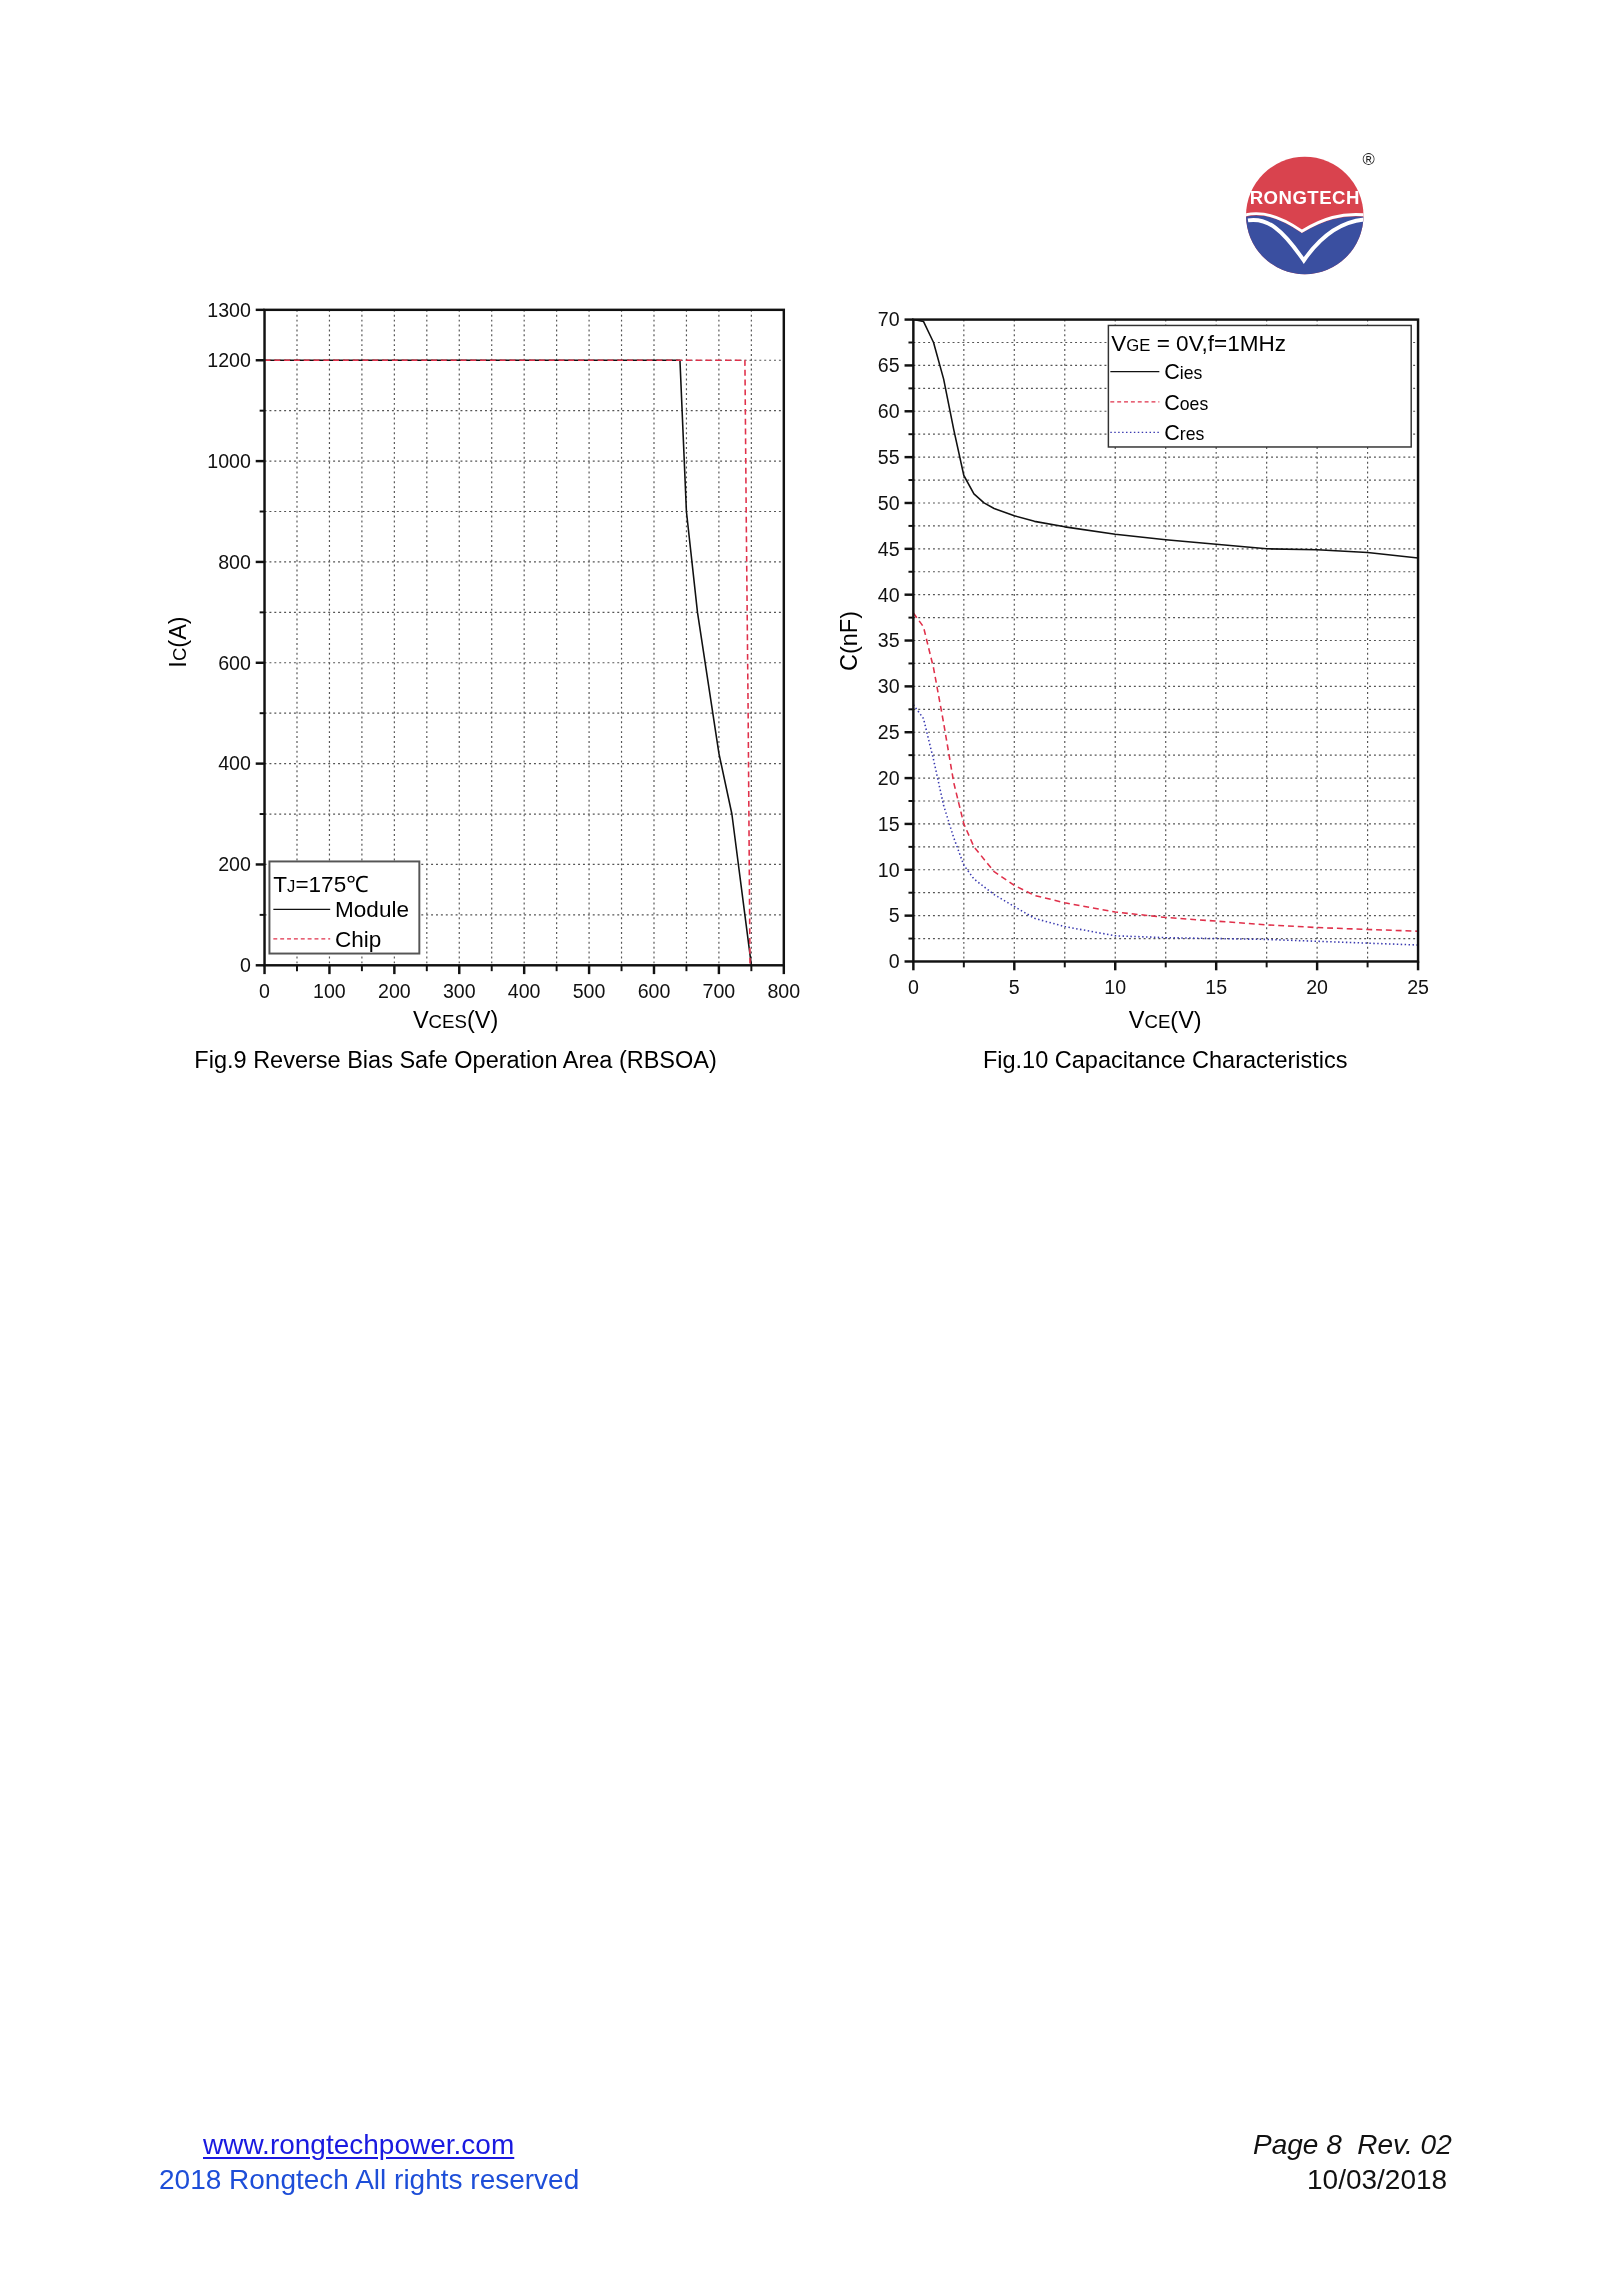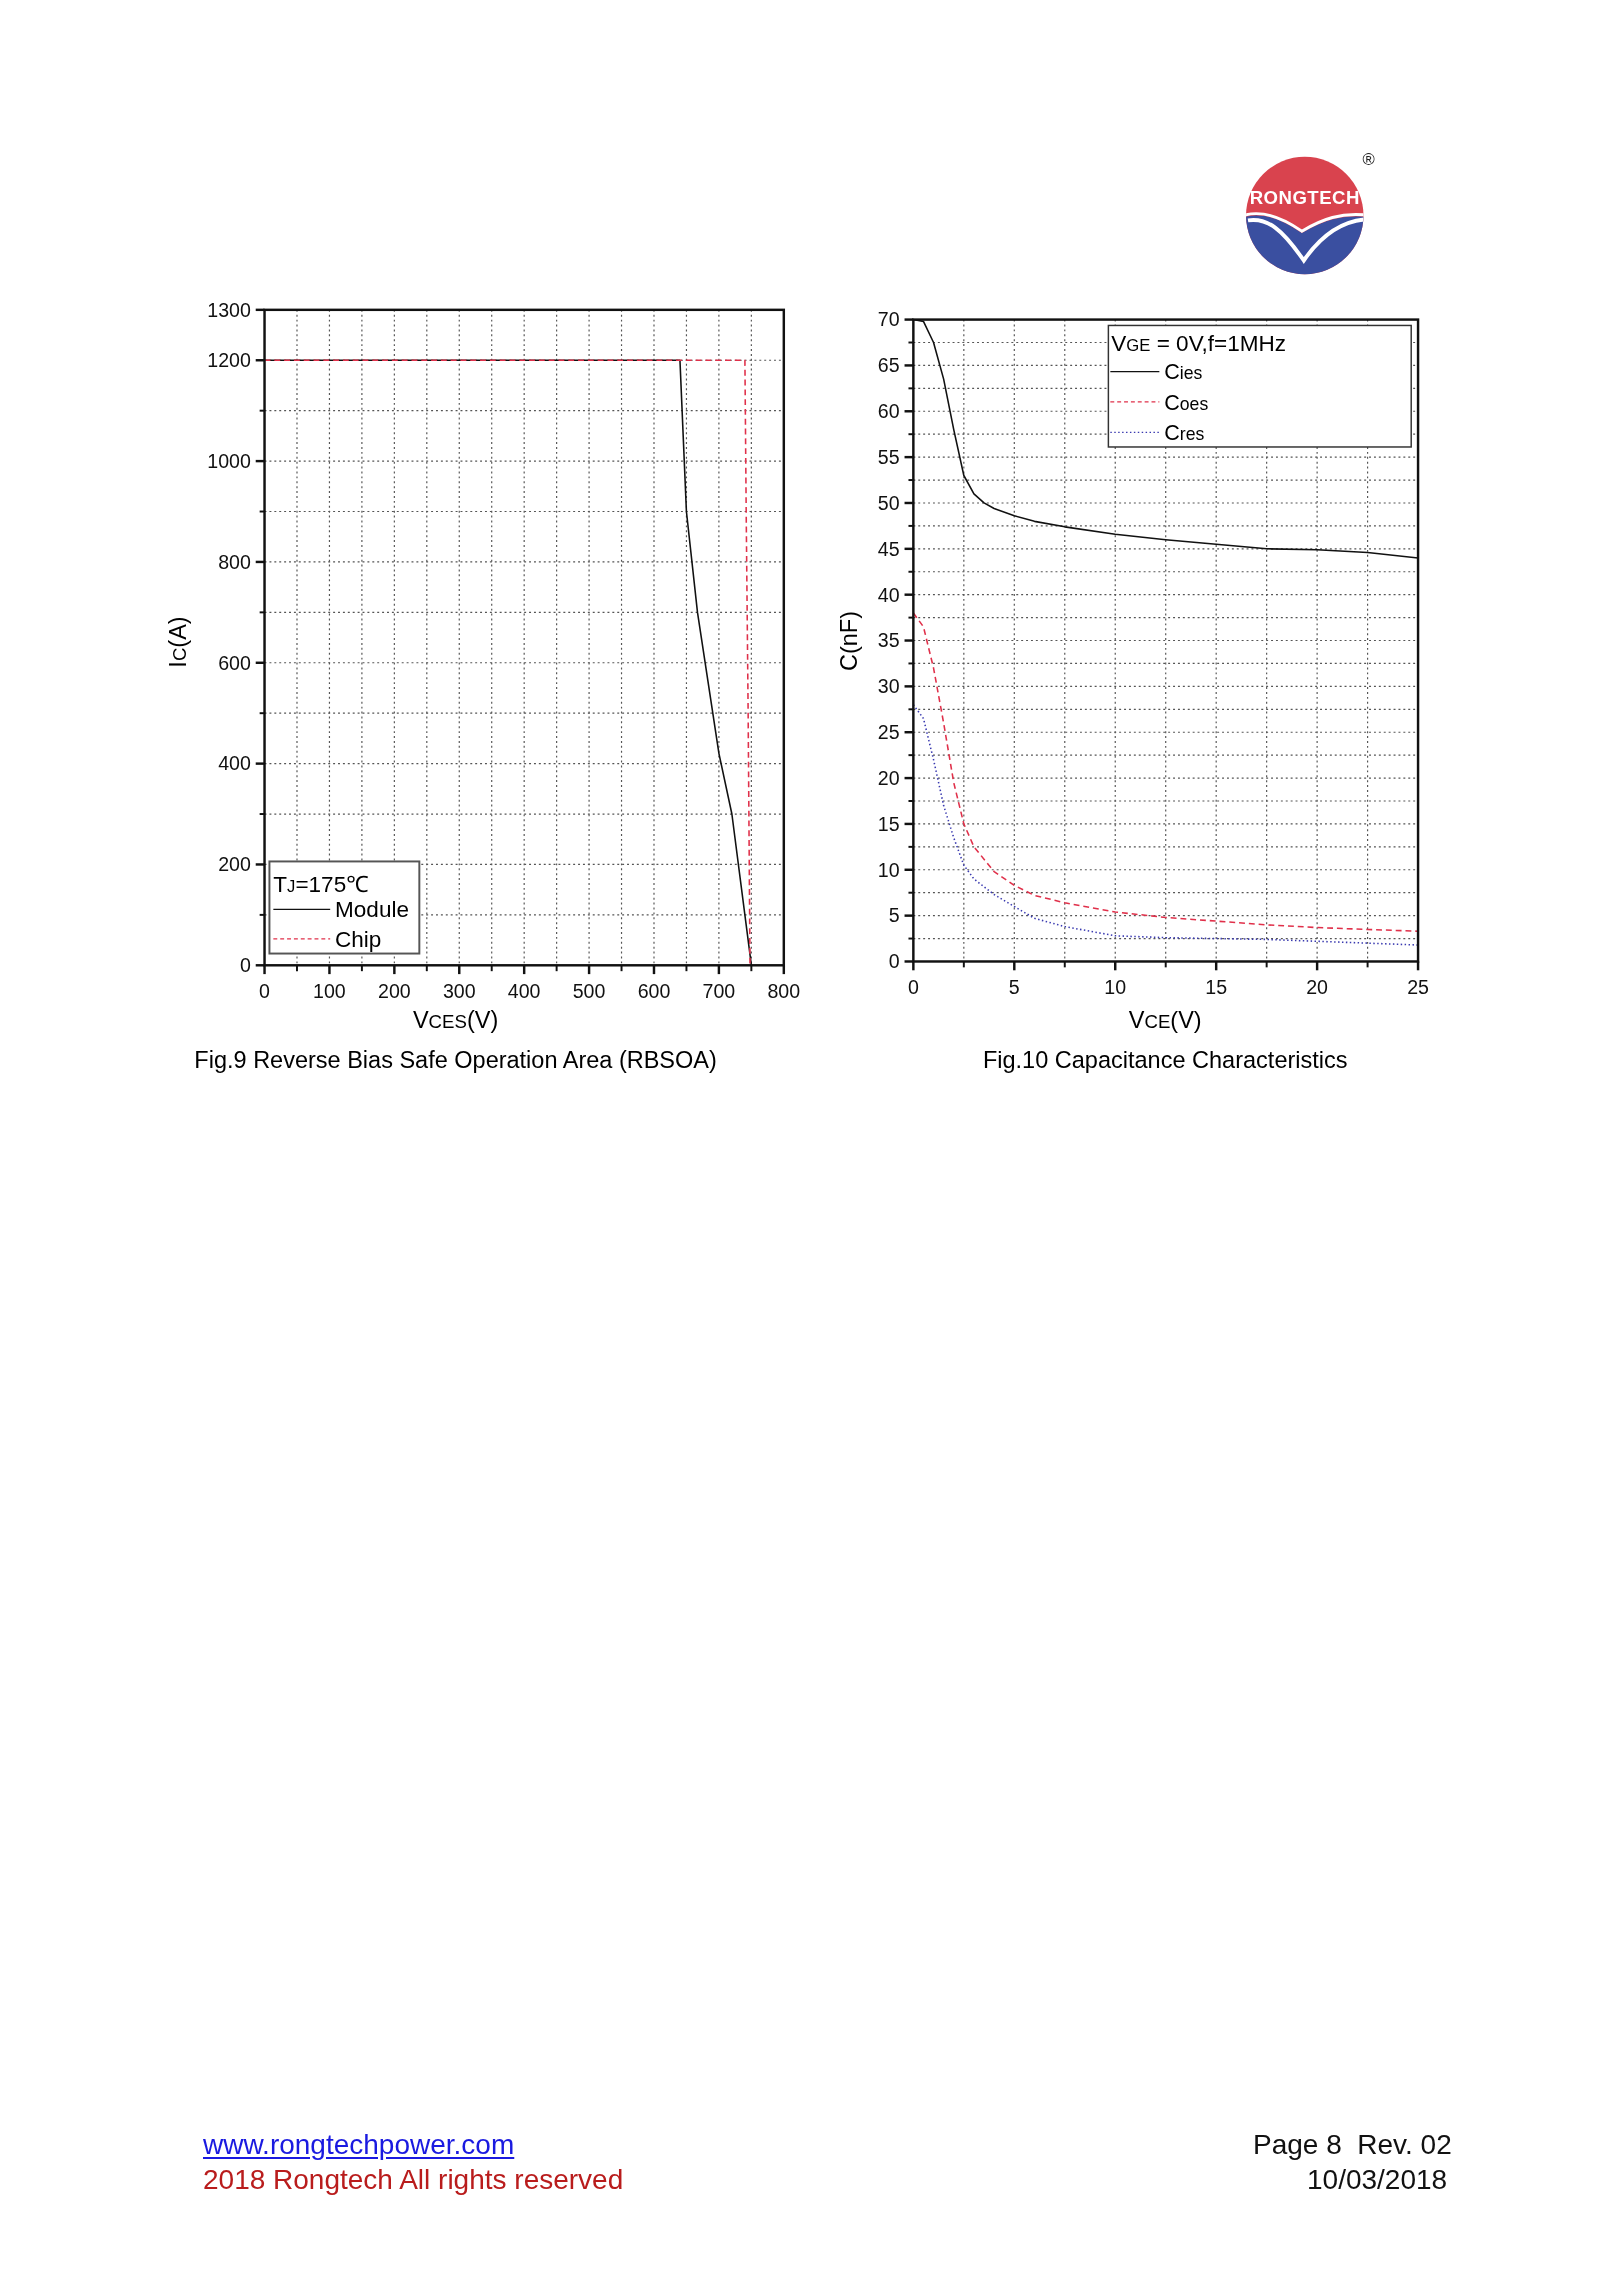--- a/index.html
+++ b/index.html
@@ -1,21 +1,21 @@
 <!DOCTYPE html>
 <html><head>
 <meta charset="utf-8">
 <style>
   html, body { margin:0; padding:0; background:#ffffff; }
   body { width:1620px; height:2293px; position:relative; overflow:hidden; font-family:"Liberation Sans", sans-serif; color:#111; }
   #page { position:absolute; left:0; top:0; width:1620px; height:2293px; }
   svg text { font-family:"Liberation Sans", sans-serif; }
   .footer-link { position:absolute; left:167px; top:2129px; font-size:28px; color:#1a1ae0; text-decoration:underline; text-underline-offset:2.9px;margin-left:36px; }
-  .footer-copy { position:absolute; left:159px; top:2164px; font-size:28px; color:#b91c1c;margin-left:44px; }
-  .footer-page { position:absolute; left:1253px; top:2129px; font-size:28px; color:#111; white-space:pre; }
+  .footer-copy { position:absolute; left:159px; top:2164px; font-size:28px; color:#1d4ed8; }
+  .footer-page { position:absolute; left:1253px; top:2129px; font-size:28px; color:#111; white-space:pre;font-style:italic; }
   .footer-date { position:absolute; left:1307px; top:2164px; font-size:28px; color:#111; }
 </style>
 </head>
 <body>
 
 <div id="page">
 
   <svg style="position:absolute;left:1243px;top:147px" width="147" height="137" viewBox="0 0 150 140">
     <defs>
       <clipPath id="logoclip">

